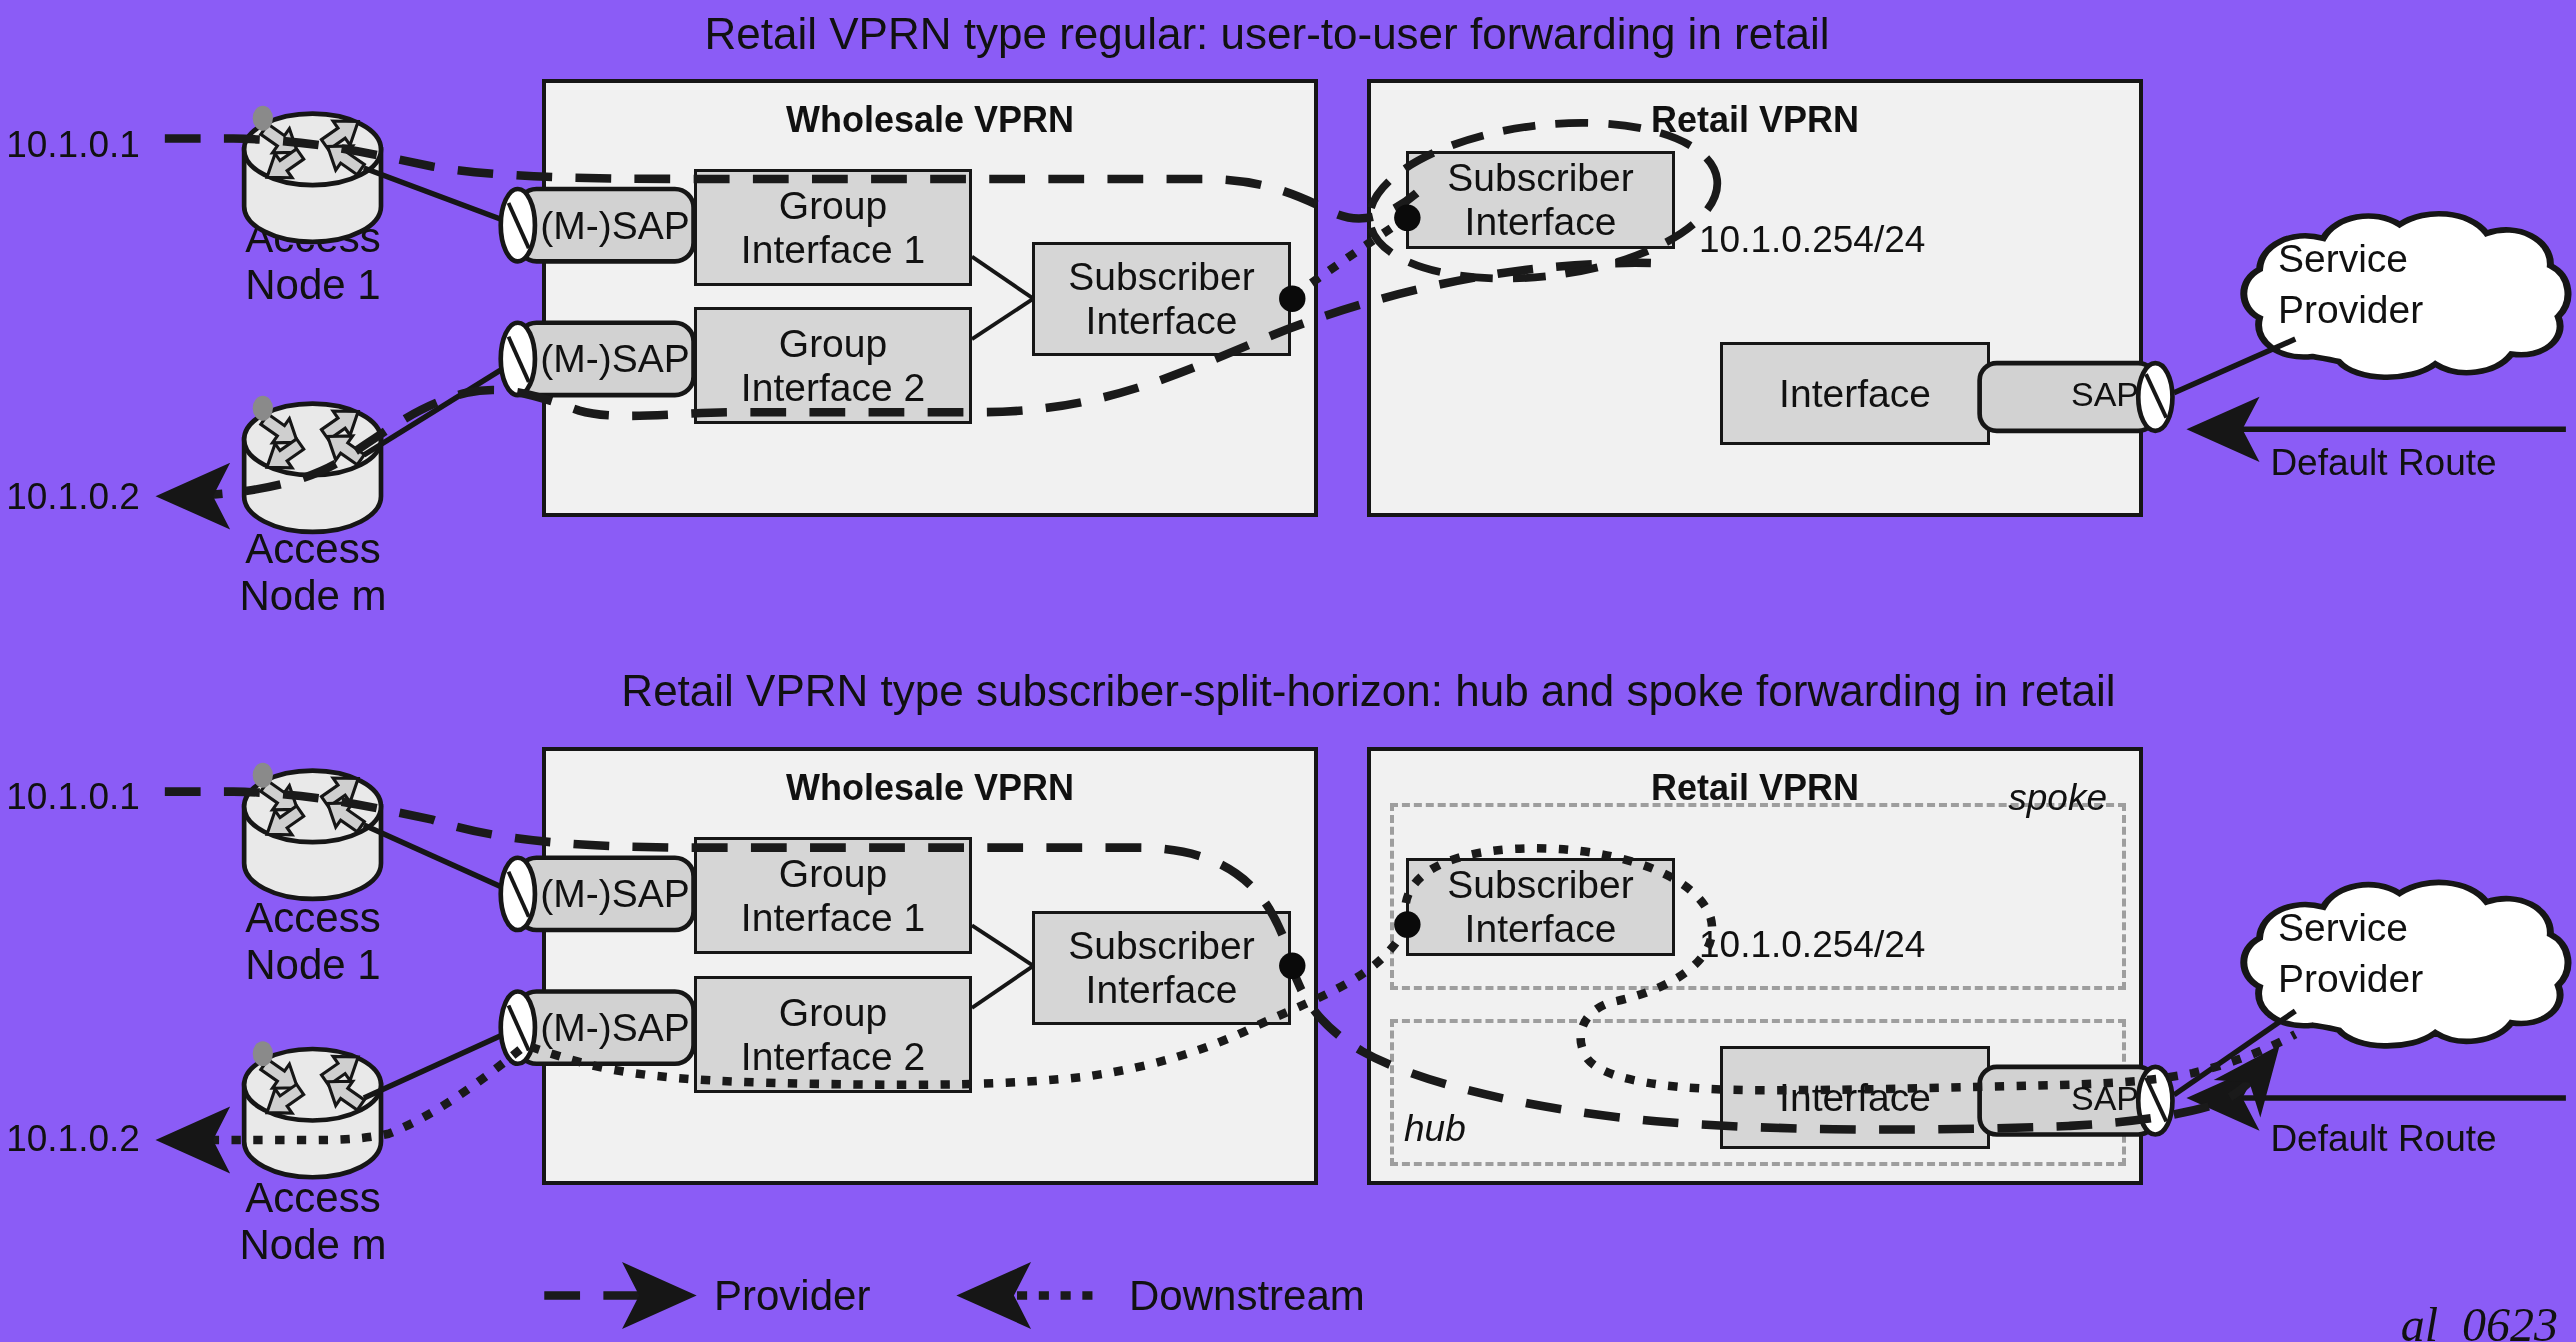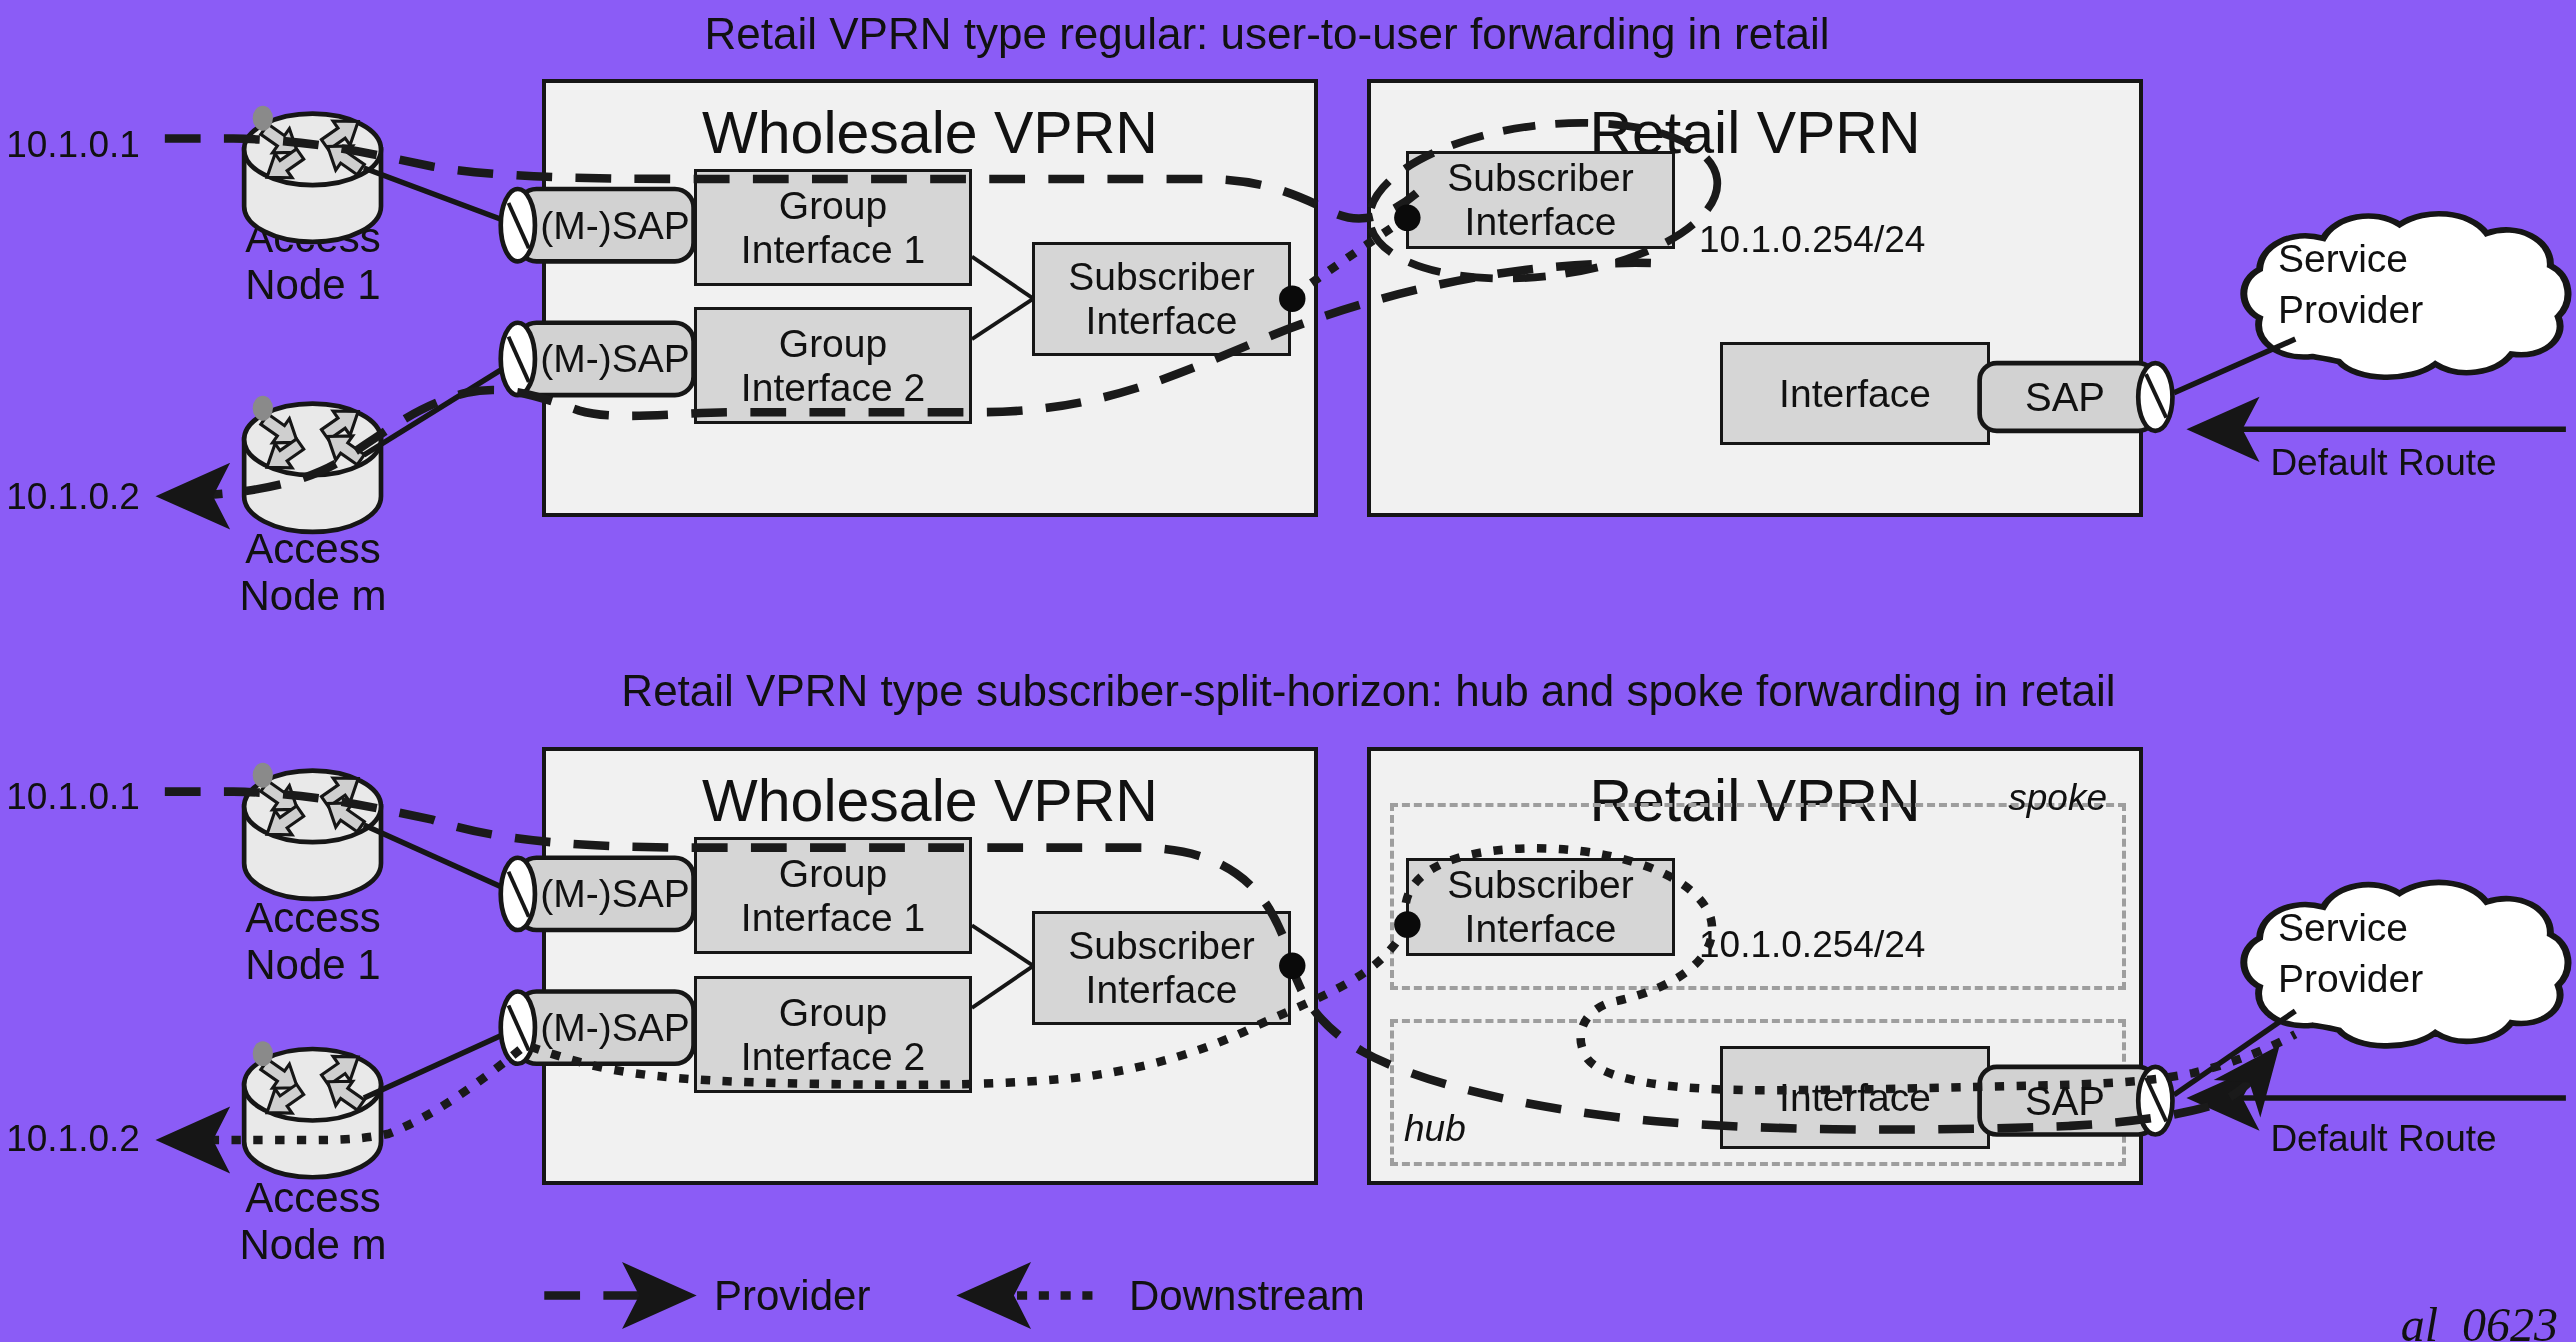--- a/index.html
+++ b/index.html
@@ -1,29 +1,29 @@
 <!DOCTYPE html>
 <html style="font-size:12.4px"><head>
 <meta charset="utf-8">
 <style>
   html,body{margin:0;padding:0;background:#fff;}
   body{width:2576px;height:1343px;font-family:"Liberation Sans",sans-serif;color:#111;}
   #stage{position:relative;width:2576px;height:1343px;background:#8b5cf6;overflow:hidden;}
   .fig-title{position:absolute;text-align:center;font-size:44px;letter-spacing:0;white-space:nowrap;z-index:4;}
   .panel{position:absolute;background:#f1f1f1;border:4.7px solid #161616;box-sizing:border-box;z-index:1;}
-  .panel-title{width:100%;text-align:center;font-size:59px;font-weight:normal;margin-top:15.6px;}
+  .panel-title{width:100%;text-align:center;font-size:36px;font-weight:bold;margin-top:15.6px;}
   .zone{position:absolute;border:4.7px dashed #9e9e9e;box-sizing:border-box;z-index:2;}
   .zone-lbl{position:absolute;font-size:37px;font-style:italic;z-index:4;}
   .cbox{position:absolute;background:#d6d6d6;border:3.9px solid #161616;box-sizing:border-box;
         display:flex;flex-direction:column;align-items:center;justify-content:center;z-index:3;}
   .cline{font-size:39px;line-height:1.12;text-align:center;white-space:nowrap;}
   .flabel{position:absolute;font-size:37px;white-space:nowrap;z-index:4;}
   .node-lbl{position:absolute;width:280px;text-align:center;font-size:42px;line-height:47px;z-index:4;}
   .pipe-lbl{position:absolute;width:156px;text-align:center;font-size:39px;z-index:31;}
-  .sap-lbl{position:absolute;width:148px;text-align:center;font-size:40px;z-index:31;}
+  .sap-lbl{position:absolute;width:148px;text-align:right;font-size:34px;z-index:31;}
   .cloud-lbl{position:absolute;width:264px;text-align:left;font-size:39px;line-height:51px;z-index:31;}
   .legend-lbl{position:absolute;font-size:42px;z-index:4;}
   .fig-code{position:absolute;font-family:"Liberation Serif",serif;font-style:italic;font-size:48px;
             width:194px;text-align:right;z-index:4;}
   svg#art{position:absolute;left:0;top:0;z-index:30;pointer-events:none;}
 </style>
 </head>
 <body>
 
 <div id="stage">

